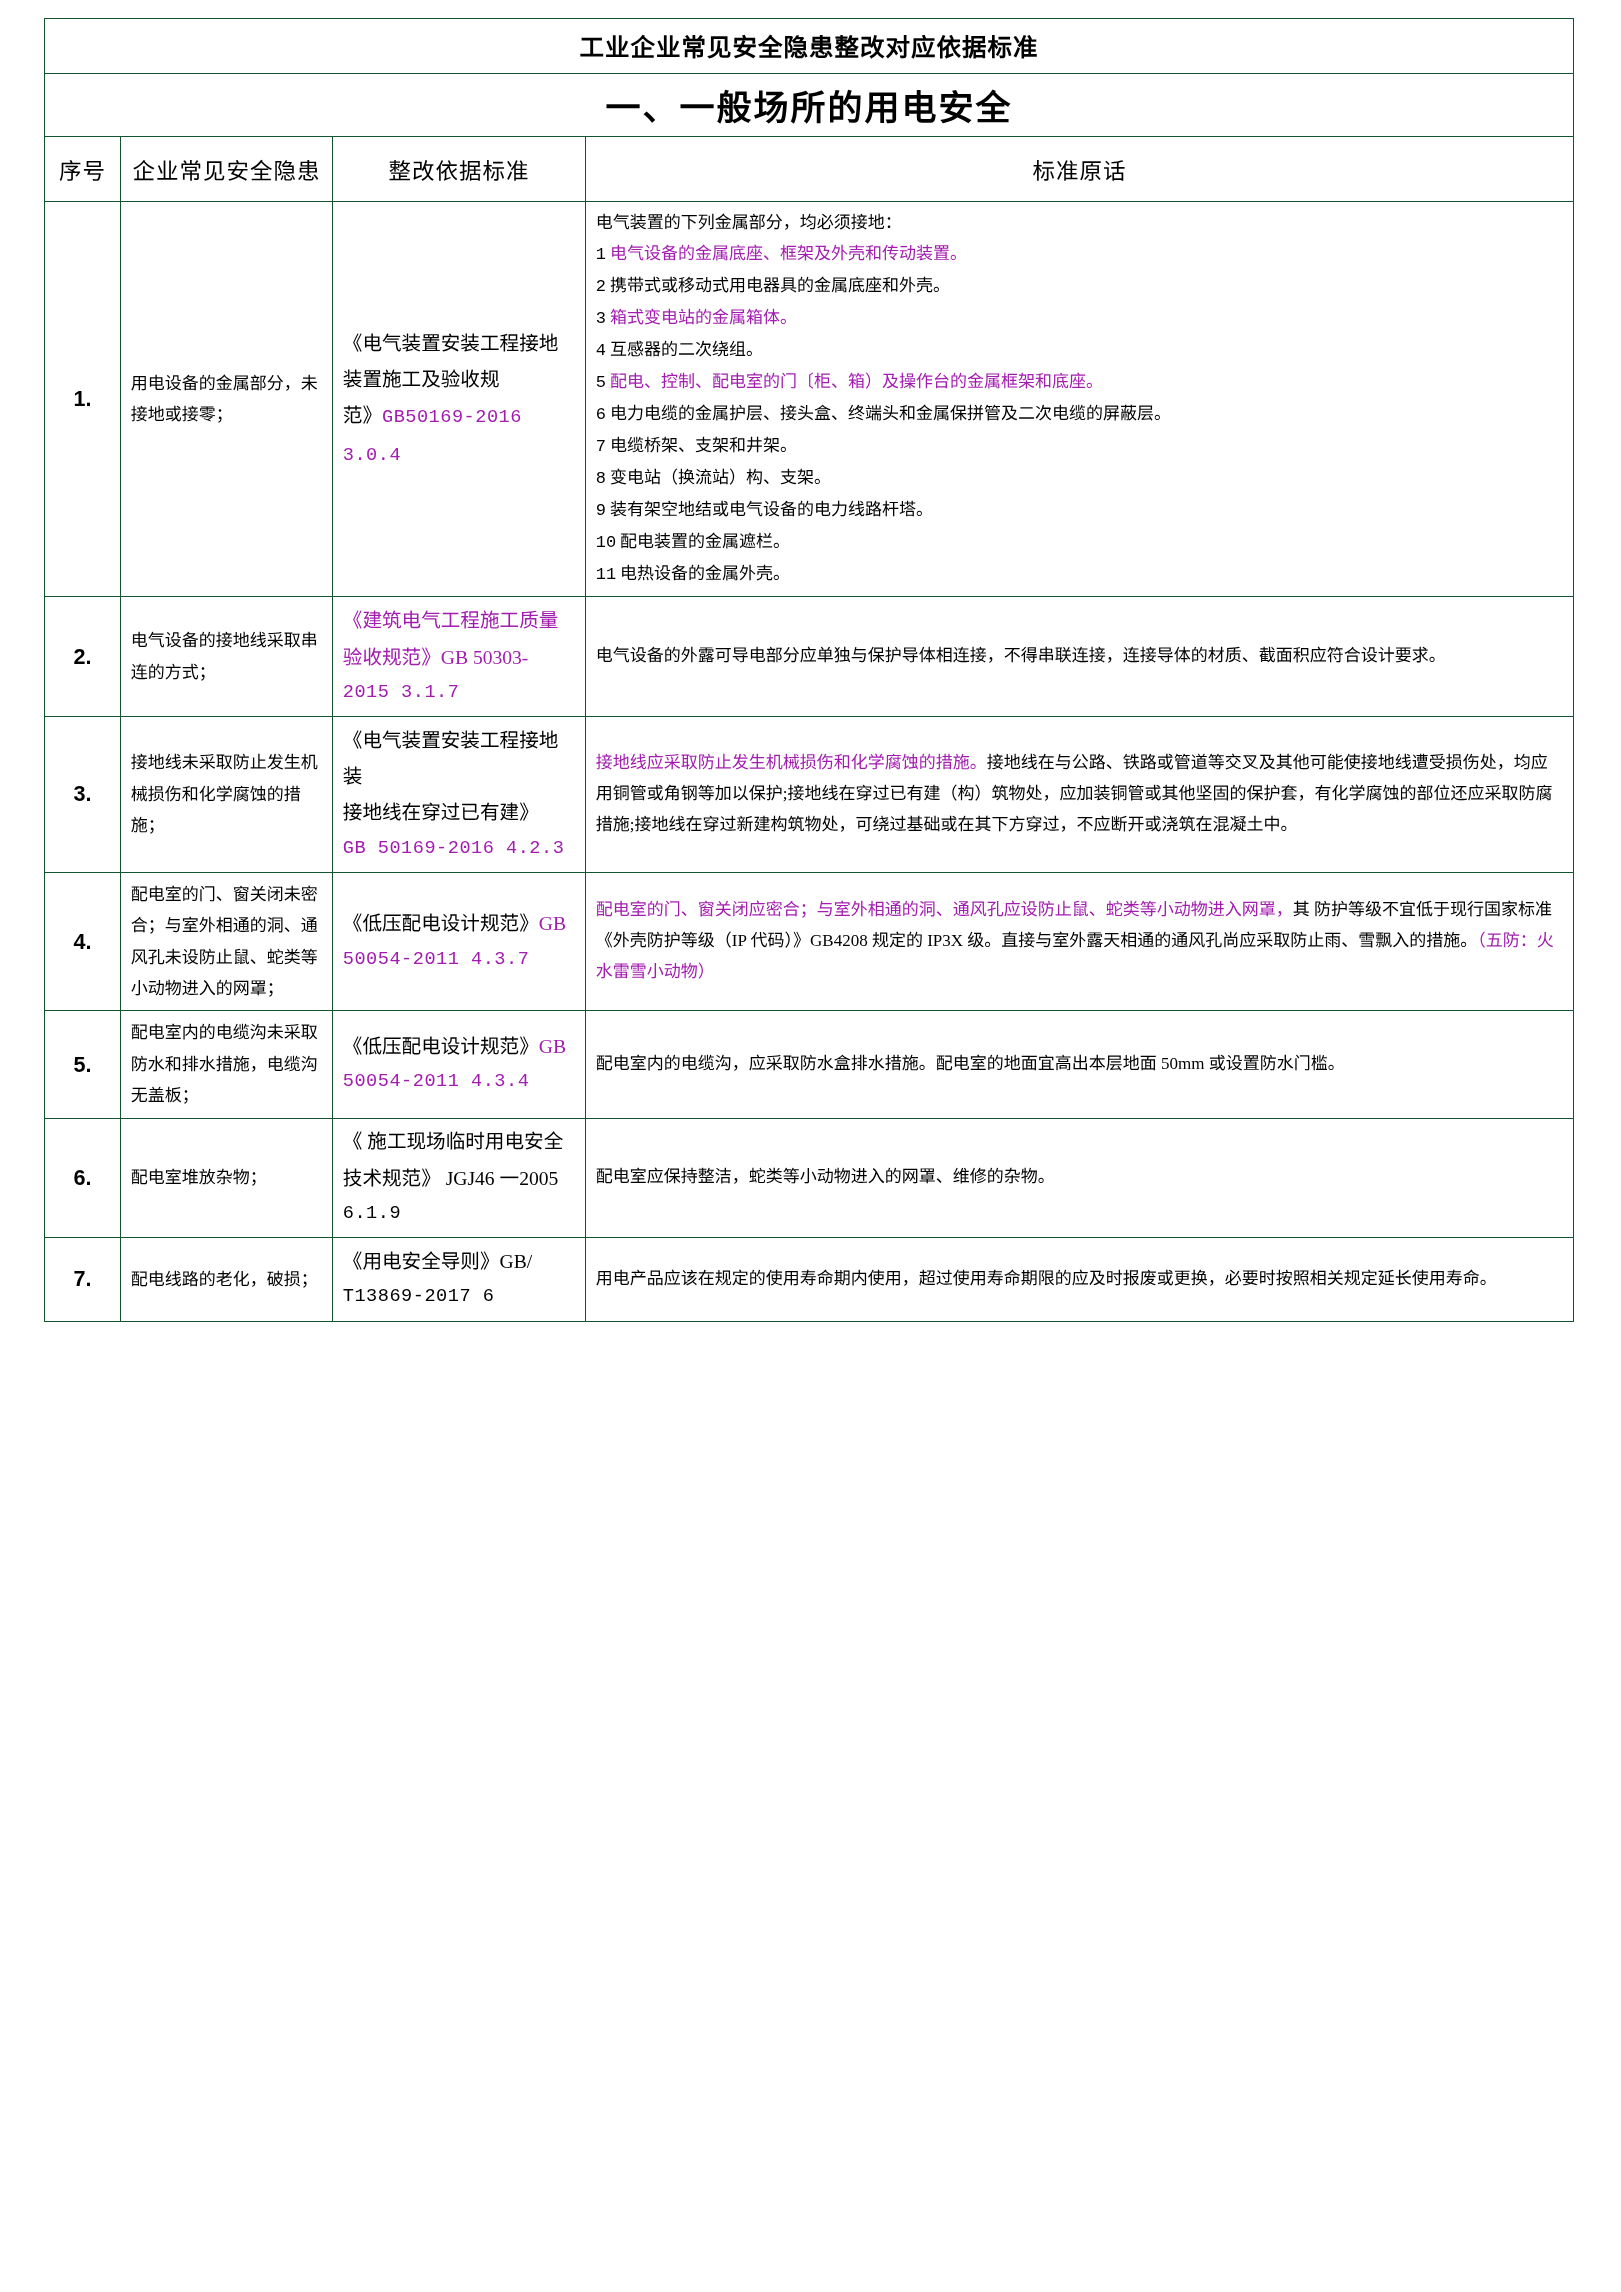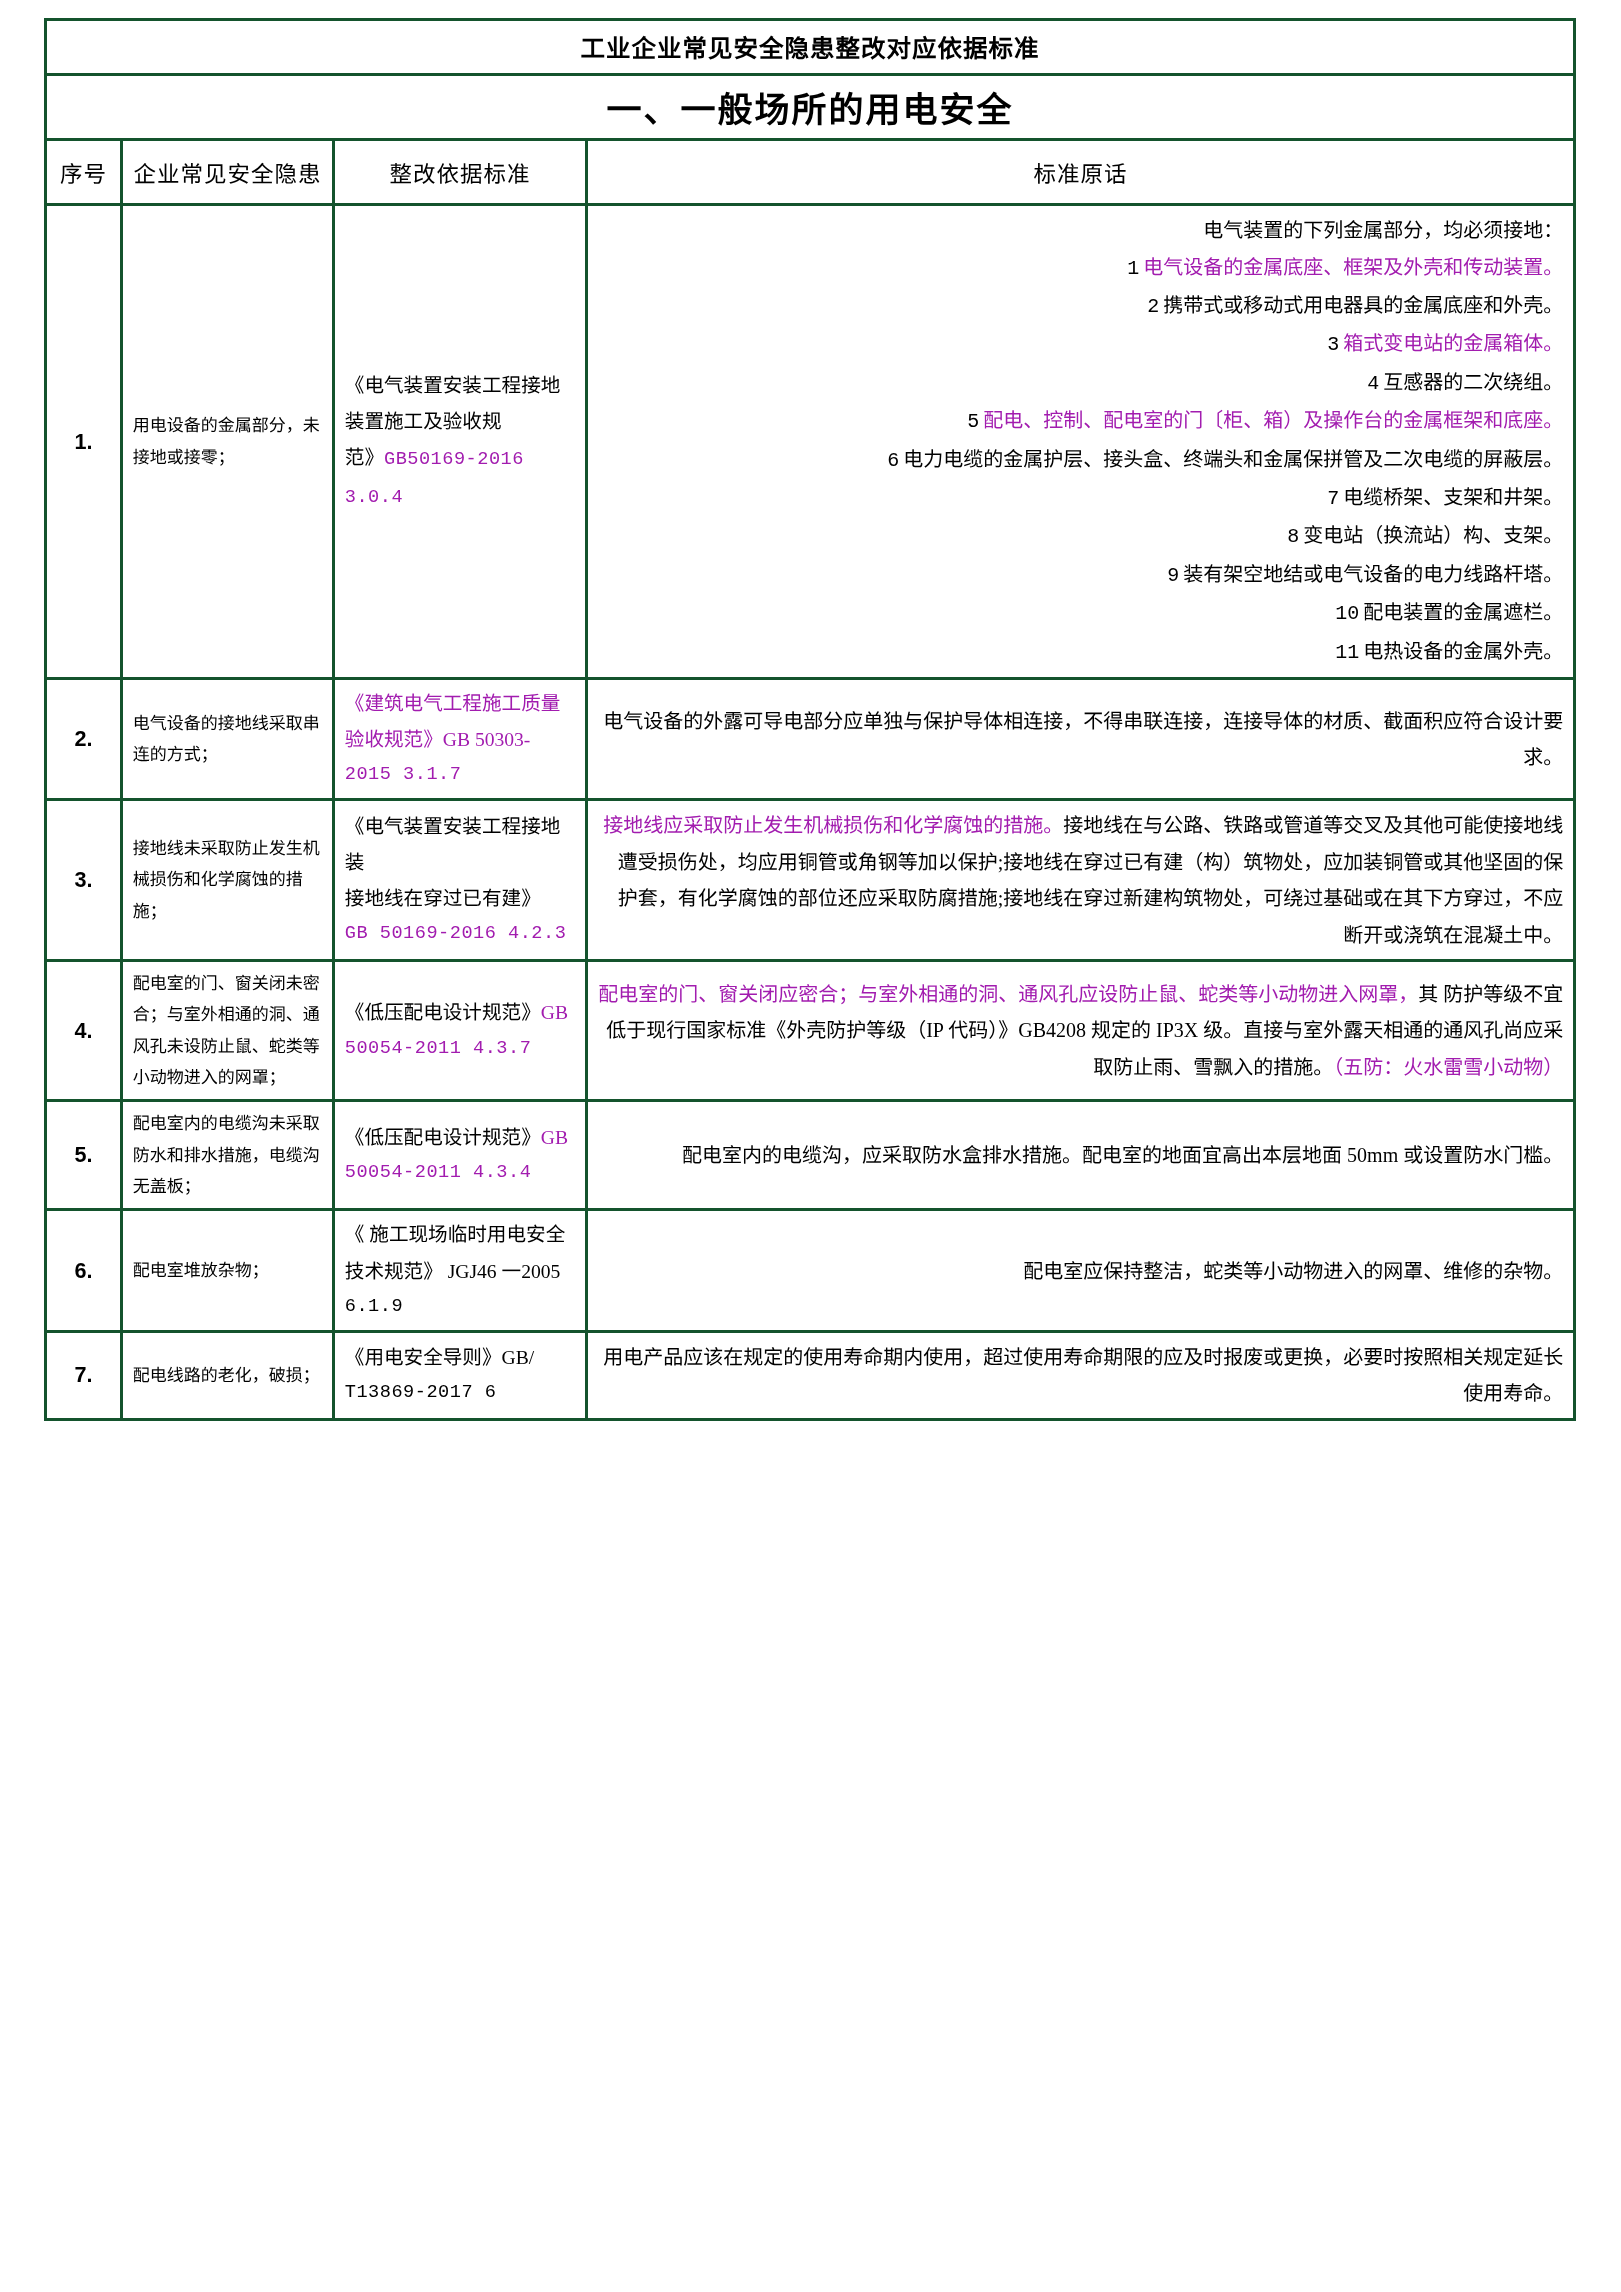--- a/index.html
+++ b/index.html
@@ -19,21 +19,21 @@
     padding: 17.6px 44px 0 44px;
     background: #ffffff;
     position: relative;
   }
   table.doc {
     width: 1529px;
     border-collapse: collapse;
     table-layout: fixed;
   }
   table.doc td, table.doc th {
-    border: 3px solid #14532d;
+    border: 1px solid #14532d;
     vertical-align: middle;
     padding: 5.9px 9.8px;
     box-sizing: border-box;
   }
   
   .title-row td {
     height: 55px;
     text-align: center;
     font-weight: bold;
     font-size: 24.5px;
@@ -79,23 +79,23 @@
   }
   td.std {
     font-size: 19.6px;
     line-height: 1.85;
     text-align: left;
     padding-left: 11.8px;
     padding-right: 5.9px;
     border-radius: 10px;
   }
   td.body-text {
-    font-size: 20px;
+    font-size: 17px;
     line-height: 1.82;
-    text-align: right;
+    text-align: left;
     vertical-align: top;
     padding: 9.8px 11.8px 9.8px 11.8px;
   }
   td.body-text.mid { vertical-align: middle; }
 
   .red { color: #a21caf; }
   .mono-num {
     font-family: "Liberation Mono", "DejaVu Sans Mono", monospace;
     font-size: 18.6px;
     letter-spacing: 0.5px;

